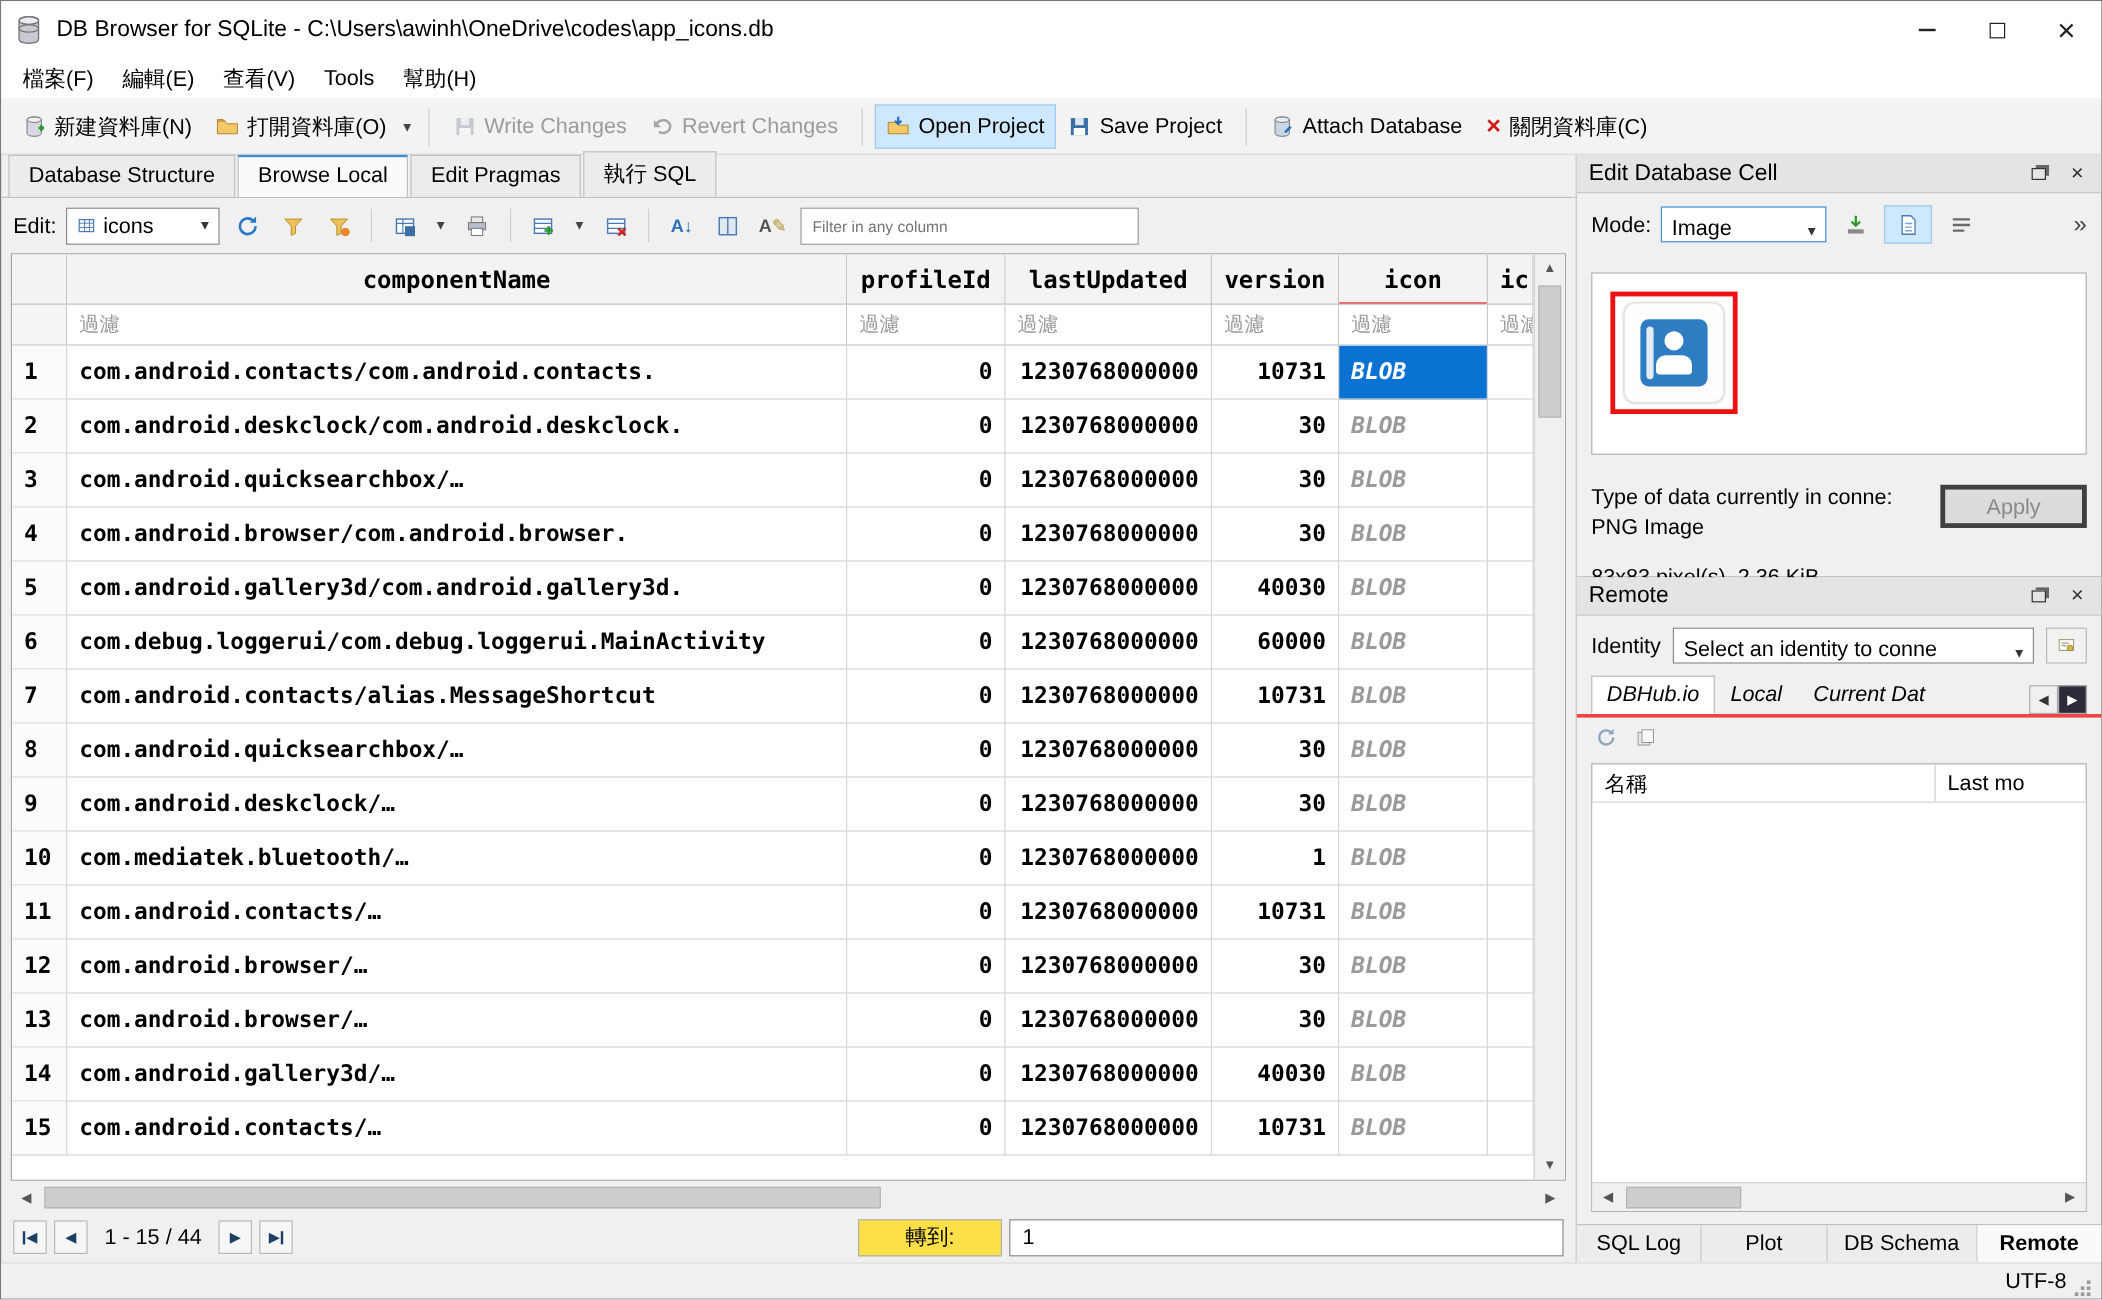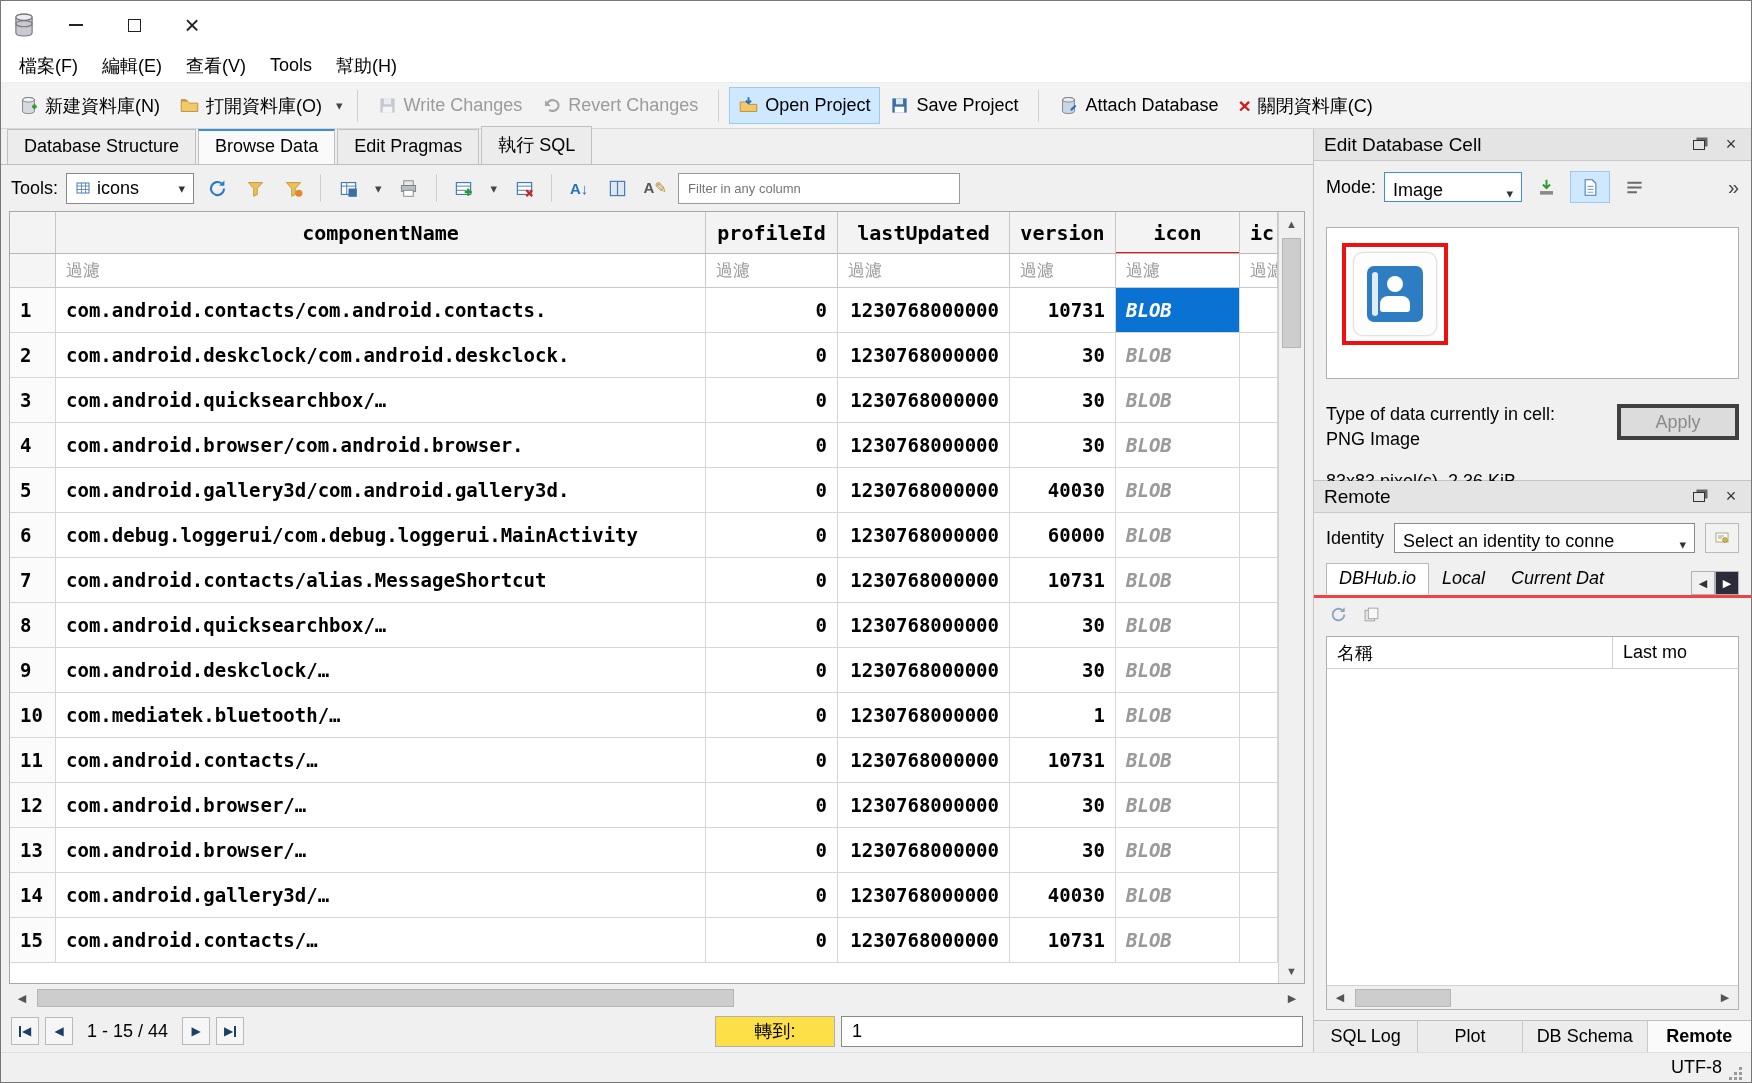--- a/index.html
+++ b/index.html
@@ -151,20 +151,21 @@
 <body>
 
 <div class="window">
 
   <div class="titlebar">
     <svg class="app-icon" viewBox="0 0 16 16">
         <path d="M3 3.2c0-1.2 2.2-2 5-2s5 .8 5 2v9.6c0 1.2-2.2 2-5 2s-5-.8-5-2z" fill="#c9c9d2" stroke="#777" stroke-width=".7"></path>
         <ellipse cx="8" cy="3.2" rx="5" ry="1.9" fill="#ececf4" stroke="#777" stroke-width=".7"></ellipse>
         <ellipse cx="8" cy="7.2" rx="5" ry="1.9" fill="none" stroke="#777" stroke-width=".7"></ellipse>
       </svg>
+    <span class="title-text">DB Browser for SQLite - C:\Users\awinh\OneDrive\codes\app_icons.db</span>
     <div class="win-btn">
         <span class="min-glyph"></span>
       </div>
     <div class="win-btn">
         <span class="max-glyph"></span>
       </div>
     <div class="win-btn">
         <span style="font-size:26px;">×</span>
       </div>
   </div>
@@ -240,27 +241,27 @@
       <span>關閉資料庫(C)</span>
     </div>
   </div>
 
   <div class="content">
 
     <div class="left-pane">
 
       <div class="tabbar">
         <div class="tab">Database Structure</div>
-        <div class="tab active">Browse Data</div>
+        <div class="tab active">Browse Local</div>
         <div class="tab">Edit Pragmas</div>
         <div class="tab">執行 SQL</div>
       </div>
 
       <div class="browse-toolbar">
-        <span>Tools:</span>
+        <span>Edit:</span>
         <div class="combo" style="width:128px;">
           <svg class="icon18" viewBox="0 0 16 16" style="width:16px;height:16px;">
               <rect x="2" y="3" width="12" height="10" fill="#fff" stroke="#4a7ab5"></rect>
               <path d="M2 6h12M2 9.5h12M6.5 3v10M10.5 3v10" stroke="#4a7ab5" stroke-width=".8"></path>
             </svg>
           <span>icons</span>
           <span class="arrow" style="margin-left:auto;">▾</span>
         </div>
         <div class="bt-icon">
           <svg class="icon18" viewBox="0 0 16 16">
@@ -575,21 +576,21 @@
                 <div class="blue-sq">
                     <div class="strip"></div>
                     <div class="head"></div>
                     <div class="torso"></div>
                   </div>
               </div>
             </div>
           </div>
           <div class="type-row">
             <div>
-              <div class="type-l1">Type of data currently in cell:</div>
+              <div class="type-l1">Type of data currently in conne:</div>
               <div>PNG Image</div>
             </div>
             <div class="apply-btn">Apply</div>
           </div>
           <div class="size-text">83x83 pixel(s), 2.36 KiB</div>
         </div>
       </div>
 
       <div class="panel-remote">
         <div class="panel-header">

